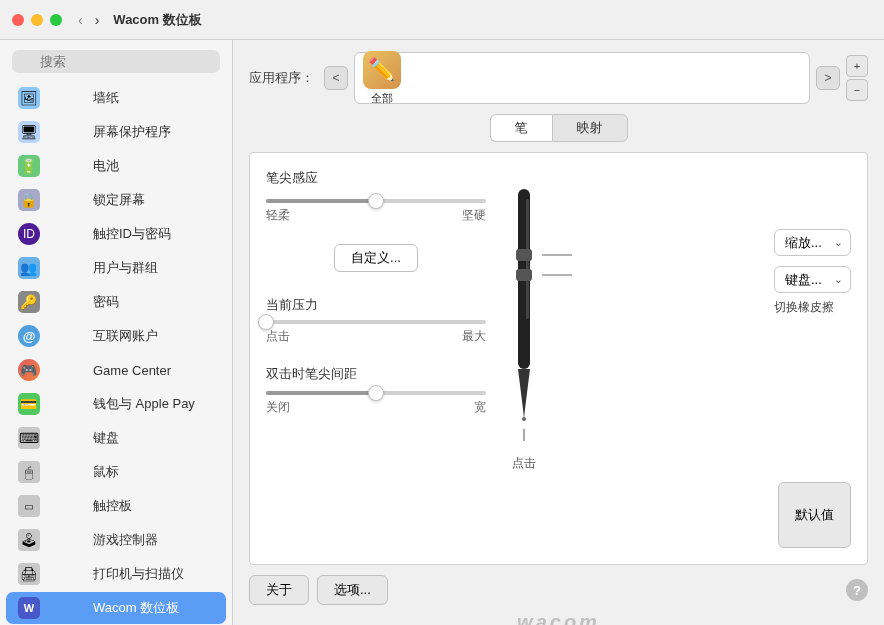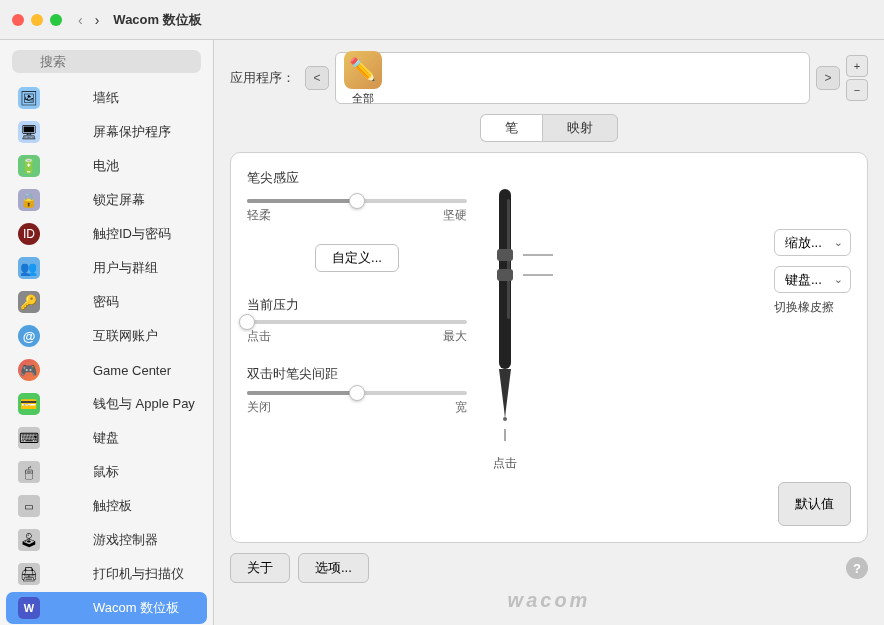--- a/index.html
+++ b/index.html
@@ -59,21 +59,21 @@
 
     
     .main-layout {
       display: flex;
       flex: 1;
       overflow: hidden;
     }
 
     
     .sidebar {
-      width: 214px;
+      width: 233px;
       background: #f5f5f5;
       border-right: 1px solid #d0d0d0;
       display: flex;
       flex-direction: column;
       flex-shrink: 0;
       overflow-y: auto;
       padding-bottom: 8px;
     }
     .search-container {
       padding: 10px 12px 8px;
@@ -243,21 +243,21 @@
     }
     .tab.active {
       background: white;
       font-weight: 500;
     }
 
     
     .panel {
       background: white;
       border: 1px solid #d0d0d0;
-      border-radius: 10px;
+      border-radius: 4px;
       flex: 1;
       padding: 16px;
       display: flex;
       flex-direction: column;
       gap: 12px;
       position: relative;
     }
 
     .panel-inner {
       display: flex;
@@ -444,21 +444,21 @@
     }
     .bottom-btn {
       padding: 5px 16px;
       background: #e8e8e8;
       border: 1px solid #c0c0c0;
       border-radius: 6px;
       font-size: 13px;
       cursor: pointer;
     }
     .default-btn {
-      padding: 12px 16px;
+      padding: 23px 16px;
       background: #e8e8e8;
       border: 1px solid #c0c0c0;
       border-radius: 6px;
       font-size: 13px;
       cursor: pointer;
     }
     .help-btn {
       width: 22px;
       height: 22px;
       border-radius: 50%;
@@ -529,21 +529,21 @@
     </div>
     <div class="sidebar-item">
       <div class="item-icon icon-battery">🔋</div>
       <span class="item-label">电池</span>
     </div>
     <div class="sidebar-item">
       <div class="item-icon icon-lock">🔒</div>
       <span class="item-label">锁定屏幕</span>
     </div>
     <div class="sidebar-item">
-      <div class="item-icon icon-touchid" style="font-size:12px;background:#7f1d1d;color:white;border-radius:50%;text-align:right;">ID</div>
+      <div class="item-icon icon-touchid" style="font-size:12px;background:#4c1d95;color:white;border-radius:50%;text-align:right;">ID</div>
       <span class="item-label">触控ID与密码</span>
     </div>
     <div class="sidebar-item">
       <div class="item-icon icon-users">👥</div>
       <span class="item-label">用户与群组</span>
     </div>
     <div class="sidebar-item">
       <div class="item-icon" style="background:#888;color:white;border-radius:5px;">🔑</div>
       <span class="item-label">密码</span>
     </div>

